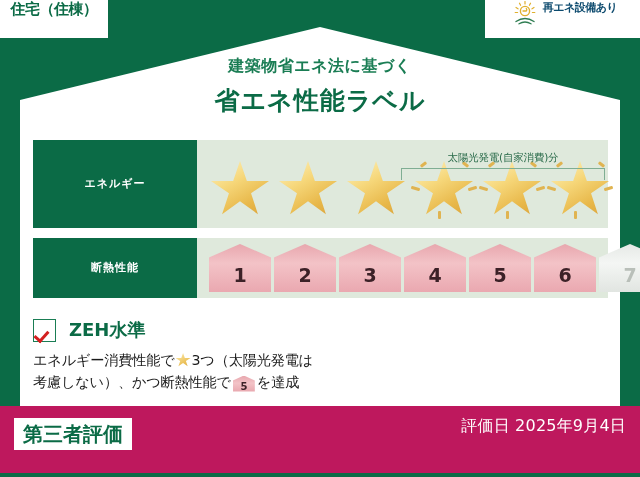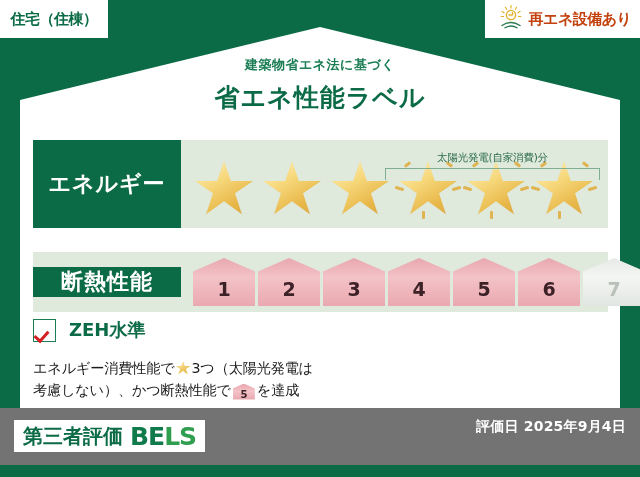--- a/index.html
+++ b/index.html
@@ -14,43 +14,43 @@
   
   .house-panel{
     position:absolute;left:20px;top:14px;width:600px;height:406px;
     background:#ffffff;
     clip-path:polygon(0% 21.2%, 50% 3.2%, 100% 21.2%, 100% 100%, 0% 100%);
   }
 
   
   .corner-badge{
     position:absolute;background:#ffffff;
-    display:flex;align-items:center;justify-content:center;
+    display:flex;align-items:flex-start;justify-content:center;
     box-sizing:border-box;
   }
   #badge-type{left:0;top:0;width:108px;height:38px;}
   #badge-type .txt{
     color:#0b6b46;font-weight:bold;font-size:15px;letter-spacing:-0.5px;
   }
   #badge-renew{right:0;top:0;width:155px;height:38px;gap:5px;padding-left:4px;}
-  #badge-renew .txt{color:#c2410c;font-weight:bold;font-size:15px;letter-spacing:-0.5px;}
+  #badge-renew .txt{color:#0c4a6e;font-weight:bold;font-size:11px;letter-spacing:-0.5px;}
 
   
   .title-wrap{position:absolute;left:0;right:0;top:56px;text-align:center;}
-  .title-sub{color:#1a7d54;font-size:13px;font-weight:bold;letter-spacing:0.5px;}
+  .title-sub{color:#1a7d54;font-size:16px;font-weight:bold;letter-spacing:0.5px;}
   .title-main{color:#0b6b46;font-size:25px;font-weight:bold;letter-spacing:1px;margin-top:7px;}
 
   
   .row{position:absolute;left:33px;width:575px;display:flex;align-items:stretch;background:#dfe9dc;}
   #row-energy{top:140px;height:88px;}
-  #row-insul{top:252px;height:60px;align-items:center;}
+  #row-insul{top:238px;height:60px;}
   .row-head{
-    width:148px;background:#0b6b46;color:#fff;font-weight:bold;
+    width:164px;background:#0b6b46;color:#fff;font-weight:bold;
     display:flex;flex-direction:column;align-items:center;justify-content:center;
-    font-size:22px;line-height:1.35;letter-spacing:1px;flex:none;
+    font-size:11px;line-height:1.35;letter-spacing:1px;flex:none;
   }
   .row-body{flex:1;position:relative;display:flex;align-items:center;}
 
   
   .stars{display:flex;align-items:center;gap:2px;padding-left:10px;margin-top:8px;}
   .star-cell{position:relative;width:66px;height:62px;}
   .star{
     position:absolute;left:4px;top:4px;width:58px;height:56px;
     background:linear-gradient(150deg,#fff3c0 0%,#f6d77a 38%,#e8b84a 72%,#d9a23a 100%);
     clip-path:polygon(50% 0%,61.8% 35.5%,100% 35.5%,69% 57.5%,80.9% 95%,50% 72%,19.1% 95%,31% 57.5%,0% 35.5%,38.2% 35.5%);
@@ -88,47 +88,47 @@
   
   .criteria{position:absolute;left:33px;top:318px;width:575px;display:flex;gap:12px;}
   .crit{width:282px;}
   .crit-head{display:flex;align-items:center;gap:13px;}
   .chk{width:21px;height:21px;border:1.6px solid #1a7d54;background:#fff;position:relative;flex:none;}
   .chk:before{
     content:"";position:absolute;left:3px;top:8px;width:6px;height:11px;
     border:solid #d32020;border-width:0 3.2px 3.2px 0;transform:rotate(42deg);
   }
   .crit-title{color:#0b6b46;font-size:18px;font-weight:bold;letter-spacing:0px;white-space:nowrap;}
-  .crit-body{margin-top:16px;font-size:14.2px;line-height:1.52;color:#1a1a1a;letter-spacing:-.2px;}
+  .crit-body{margin-top:8px;font-size:14.2px;line-height:1.52;color:#1a1a1a;letter-spacing:-.2px;}
   .inline-star{
     display:inline-block;width:15px;height:14px;vertical-align:-2px;margin:0 1px;
     background:linear-gradient(150deg,#fff3c0,#eec濃,#e0b04a);
     background:linear-gradient(150deg,#fdeeb4 0%,#edc45f 60%,#dca93e 100%);
     clip-path:polygon(50% 0%,61.8% 35.5%,100% 35.5%,69% 57.5%,80.9% 95%,50% 72%,19.1% 95%,31% 57.5%,0% 35.5%,38.2% 35.5%);
   }
   .inline-grade{
     display:inline-block;width:22px;height:16px;vertical-align:-3px;margin:0 2px;
     clip-path:polygon(50% 0%,100% 30%,100% 100%,0% 100%,0% 30%);
     background:linear-gradient(180deg,#e8a7ae,#f3c3c7 45%,#e8a7ae);
     font-size:10px;font-weight:bold;color:#3c2127;text-align:center;line-height:21px;
   }
   .zeh-logo{position:relative;width:58px;height:26px;flex:none;margin-left:2px;}
 
   
-  .bottom{position:absolute;left:0;right:0;bottom:12px;height:57px;background:#737373;}
+  .bottom{position:absolute;left:0;right:0;bottom:4px;height:67px;background:#be185d;}
   .bels-box{
     position:absolute;left:14px;top:12px;height:32px;background:#fff;
     display:flex;align-items:center;padding:0 9px;
   }
   .bels-jp{color:#0b6b46;font-size:20px;font-weight:bold;letter-spacing:0px;}
   .bels-word{font-size:25px;font-weight:bold;letter-spacing:-1px;margin-left:7px;}
   .bels-word .b1{color:#0f7a4a;}
   .bels-word .b2{color:#2f9e4f;}
   .bldg-name{position:absolute;left:212px;top:19px;color:#fff;font-size:14.5px;letter-spacing:-.3px;}
-  .eval-date{position:absolute;right:14px;top:10px;color:#fff;font-size:14px;font-weight:bold;letter-spacing:.2px;}
+  .eval-date{position:absolute;right:14px;top:10px;color:#fff;font-size:16px;font-weight:normal;letter-spacing:.2px;}
   .eval-id{position:absolute;right:14px;top:30px;color:#e6efe9;font-size:10.5px;letter-spacing:.2px;}
 </style>
 </head>
 <body>
 
 <div class="label-root">
 
   <div class="house-panel"></div>
 
   <div class="corner-badge" id="badge-type">
@@ -242,18 +242,17 @@
         <span>エネルギー消費性能で</span><span class="inline-star"></span><span>3つ（太陽光発電は考慮しない）、かつ断熱性能で</span><span class="inline-grade">5</span><span>を達成</span>
       </div>
     </div>
 
 
   </div>
 
   <div class="bottom">
     <div class="bels-box">
       <span class="bels-jp">第三者評価</span>
-      <span class="bels-word"><span class="b1">BE</span><span class="b2">LS</span></span>
     </div>
     <div class="eval-date">評価日 2025年9月4日</div>
   </div>
 
 </div>
 
 </body></html>

